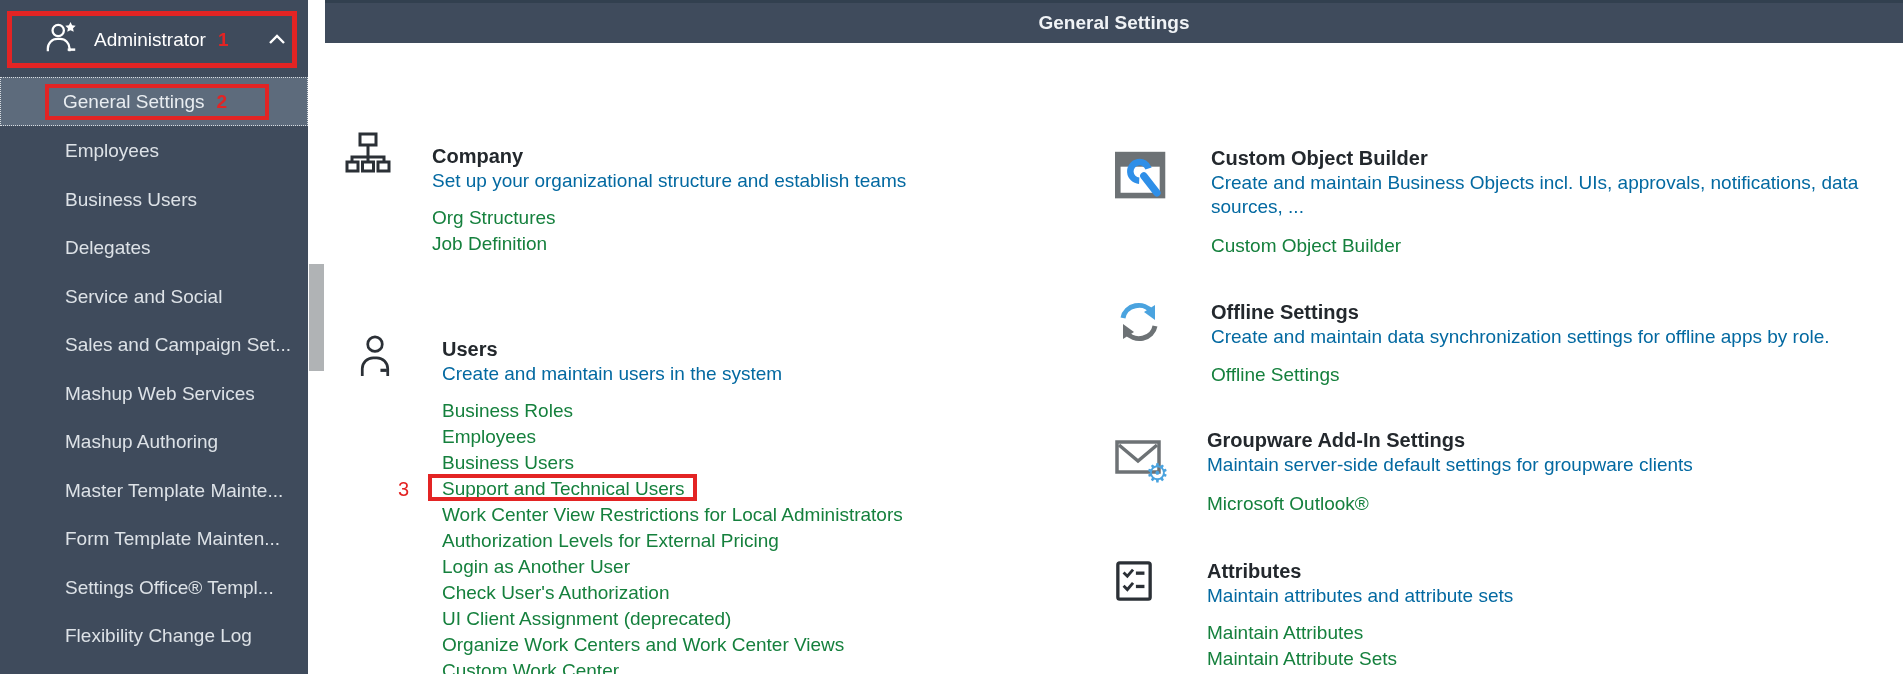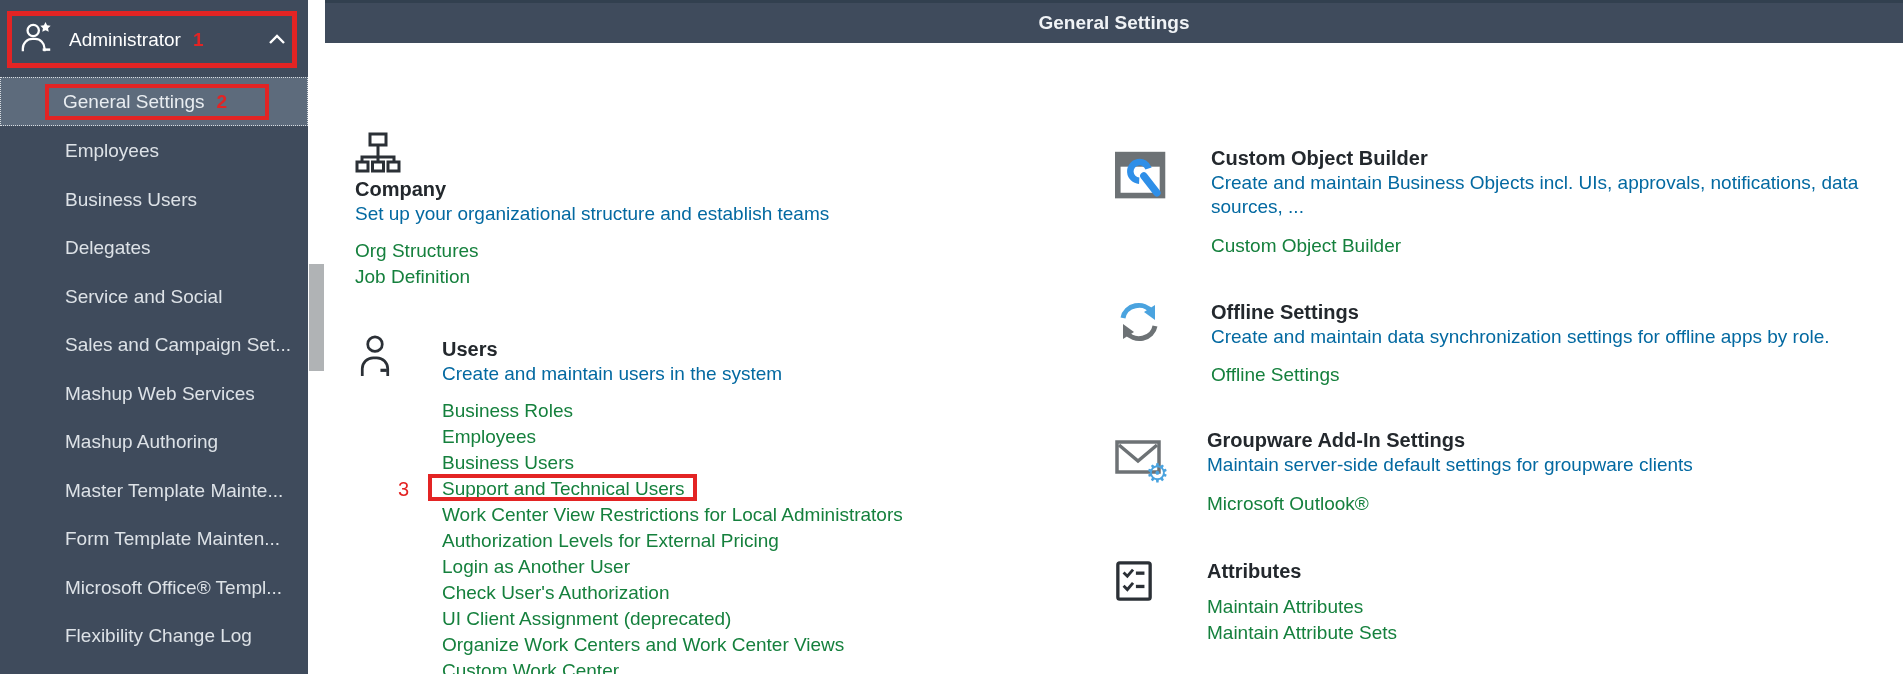--- a/index.html
+++ b/index.html
@@ -1,20 +1,20 @@
 <!DOCTYPE html>
 <html><head>
 <meta charset="utf-8">
 <style>
   html,body{margin:0;padding:0;width:1903px;height:674px;overflow:hidden;
     font-family:"Liberation Sans", sans-serif;background:#fff;}
   
   .sidebar{position:absolute;left:0;top:0;width:308px;height:674px;background:#3f4b5c;}
   .admin-box{position:absolute;left:7px;top:11px;width:290px;height:57px;
-    border:5px solid #e32424;box-sizing:border-box;display:flex;align-items:center;}
+    border:5px solid #e32424;box-sizing:border-box;display:flex;align-items:center;padding-left:25px;}
   .admin-label{color:#fff;font-size:19px;margin-left:15px;}
   .red-num{color:#e32424;font-size:19px;font-weight:700;margin-left:12px;}
   .chevron{margin-left:auto;margin-right:6px;display:flex;align-items:center;}
   .sel-row{position:absolute;left:0;top:77px;width:308px;height:49px;background:#5d6b7c;
     border:1px dotted #d7dce1;box-sizing:border-box;}
   .sel-redbox{position:absolute;left:44px;top:6px;width:224px;height:36px;
     border:4px solid #e32424;box-sizing:border-box;display:flex;align-items:center;}
   .sel-label{color:#e9edf1;font-size:19px;margin-left:14px;}
   .nav-list{position:absolute;left:0;top:127px;width:308px;}
   .nav-item{height:48.5px;display:flex;align-items:center;padding-left:65px;
@@ -105,39 +105,39 @@
 
       <div class="nav-item">
         <span>Master Template Mainte...</span>
       </div>
 
       <div class="nav-item">
         <span>Form Template Mainten...</span>
       </div>
 
       <div class="nav-item">
-        <span>Microsoft Office® Templ...</span>
+        <span>Settings Office® Templ...</span>
       </div>
 
       <div class="nav-item">
         <span>Flexibility Change Log</span>
       </div>
     </div>
 </div>
 
 <div class="gutter">
   <div class="thumb"></div>
 </div>
 
 <div class="topstrip"></div>
 <div class="header">
   <span class="header-title">General Settings</span>
 </div>
 
-<div class="section" style="left:355px;top:145px;width:760px;flex-direction:column;">
+<div class="section" style="left:345px;top:145px;width:760px;">
   <span class="sec-icon" style="margin-top:-13px;margin-right:41px;">
     <svg viewBox="0 0 46 42" width="46" height="42">
       <rect x="15" y="2" width="16" height="11" fill="none" stroke="#2b3036" stroke-width="3"></rect>
       <path d="M23 13 v6 M7 30 v-5 h32 v5 M23 19 v11" fill="none" stroke="#2b3036" stroke-width="3"></path>
       <rect x="2" y="30" width="11" height="9" fill="none" stroke="#2b3036" stroke-width="3"></rect>
       <rect x="17.5" y="30" width="11" height="9" fill="none" stroke="#2b3036" stroke-width="3"></rect>
       <rect x="33" y="30" width="11" height="9" fill="none" stroke="#2b3036" stroke-width="3"></rect>
     </svg>
   </span>
   <div class="sec-body">
@@ -304,20 +304,21 @@
     <svg viewBox="0 0 40 44" width="38" height="42">
       <rect x="3" y="3" width="34" height="38" rx="2" fill="none" stroke="#2b3036" stroke-width="3.5"></rect>
       <path d="M9 13 l4 4 6 -7" fill="none" stroke="#2b3036" stroke-width="3"></path>
       <rect x="22" y="12" width="9" height="3.5" fill="#2b3036"></rect>
       <path d="M9 27 l4 4 6 -7" fill="none" stroke="#2b3036" stroke-width="3"></path>
       <rect x="22" y="26" width="9" height="3.5" fill="#2b3036"></rect>
     </svg>
   </span>
   <div class="sec-body" style="max-width:694px;">
     <div class="sec-title">Attributes</div>
+    <div class="sec-desc">Maintain attributes and attribute sets</div>
     <div class="sec-links">
 
         <div class="link-row">
           <span class="row-annot"></span>
           <a class="link">Maintain Attributes</a>
         </div>
 
         <div class="link-row">
           <span class="row-annot"></span>
           <a class="link">Maintain Attribute Sets</a>

